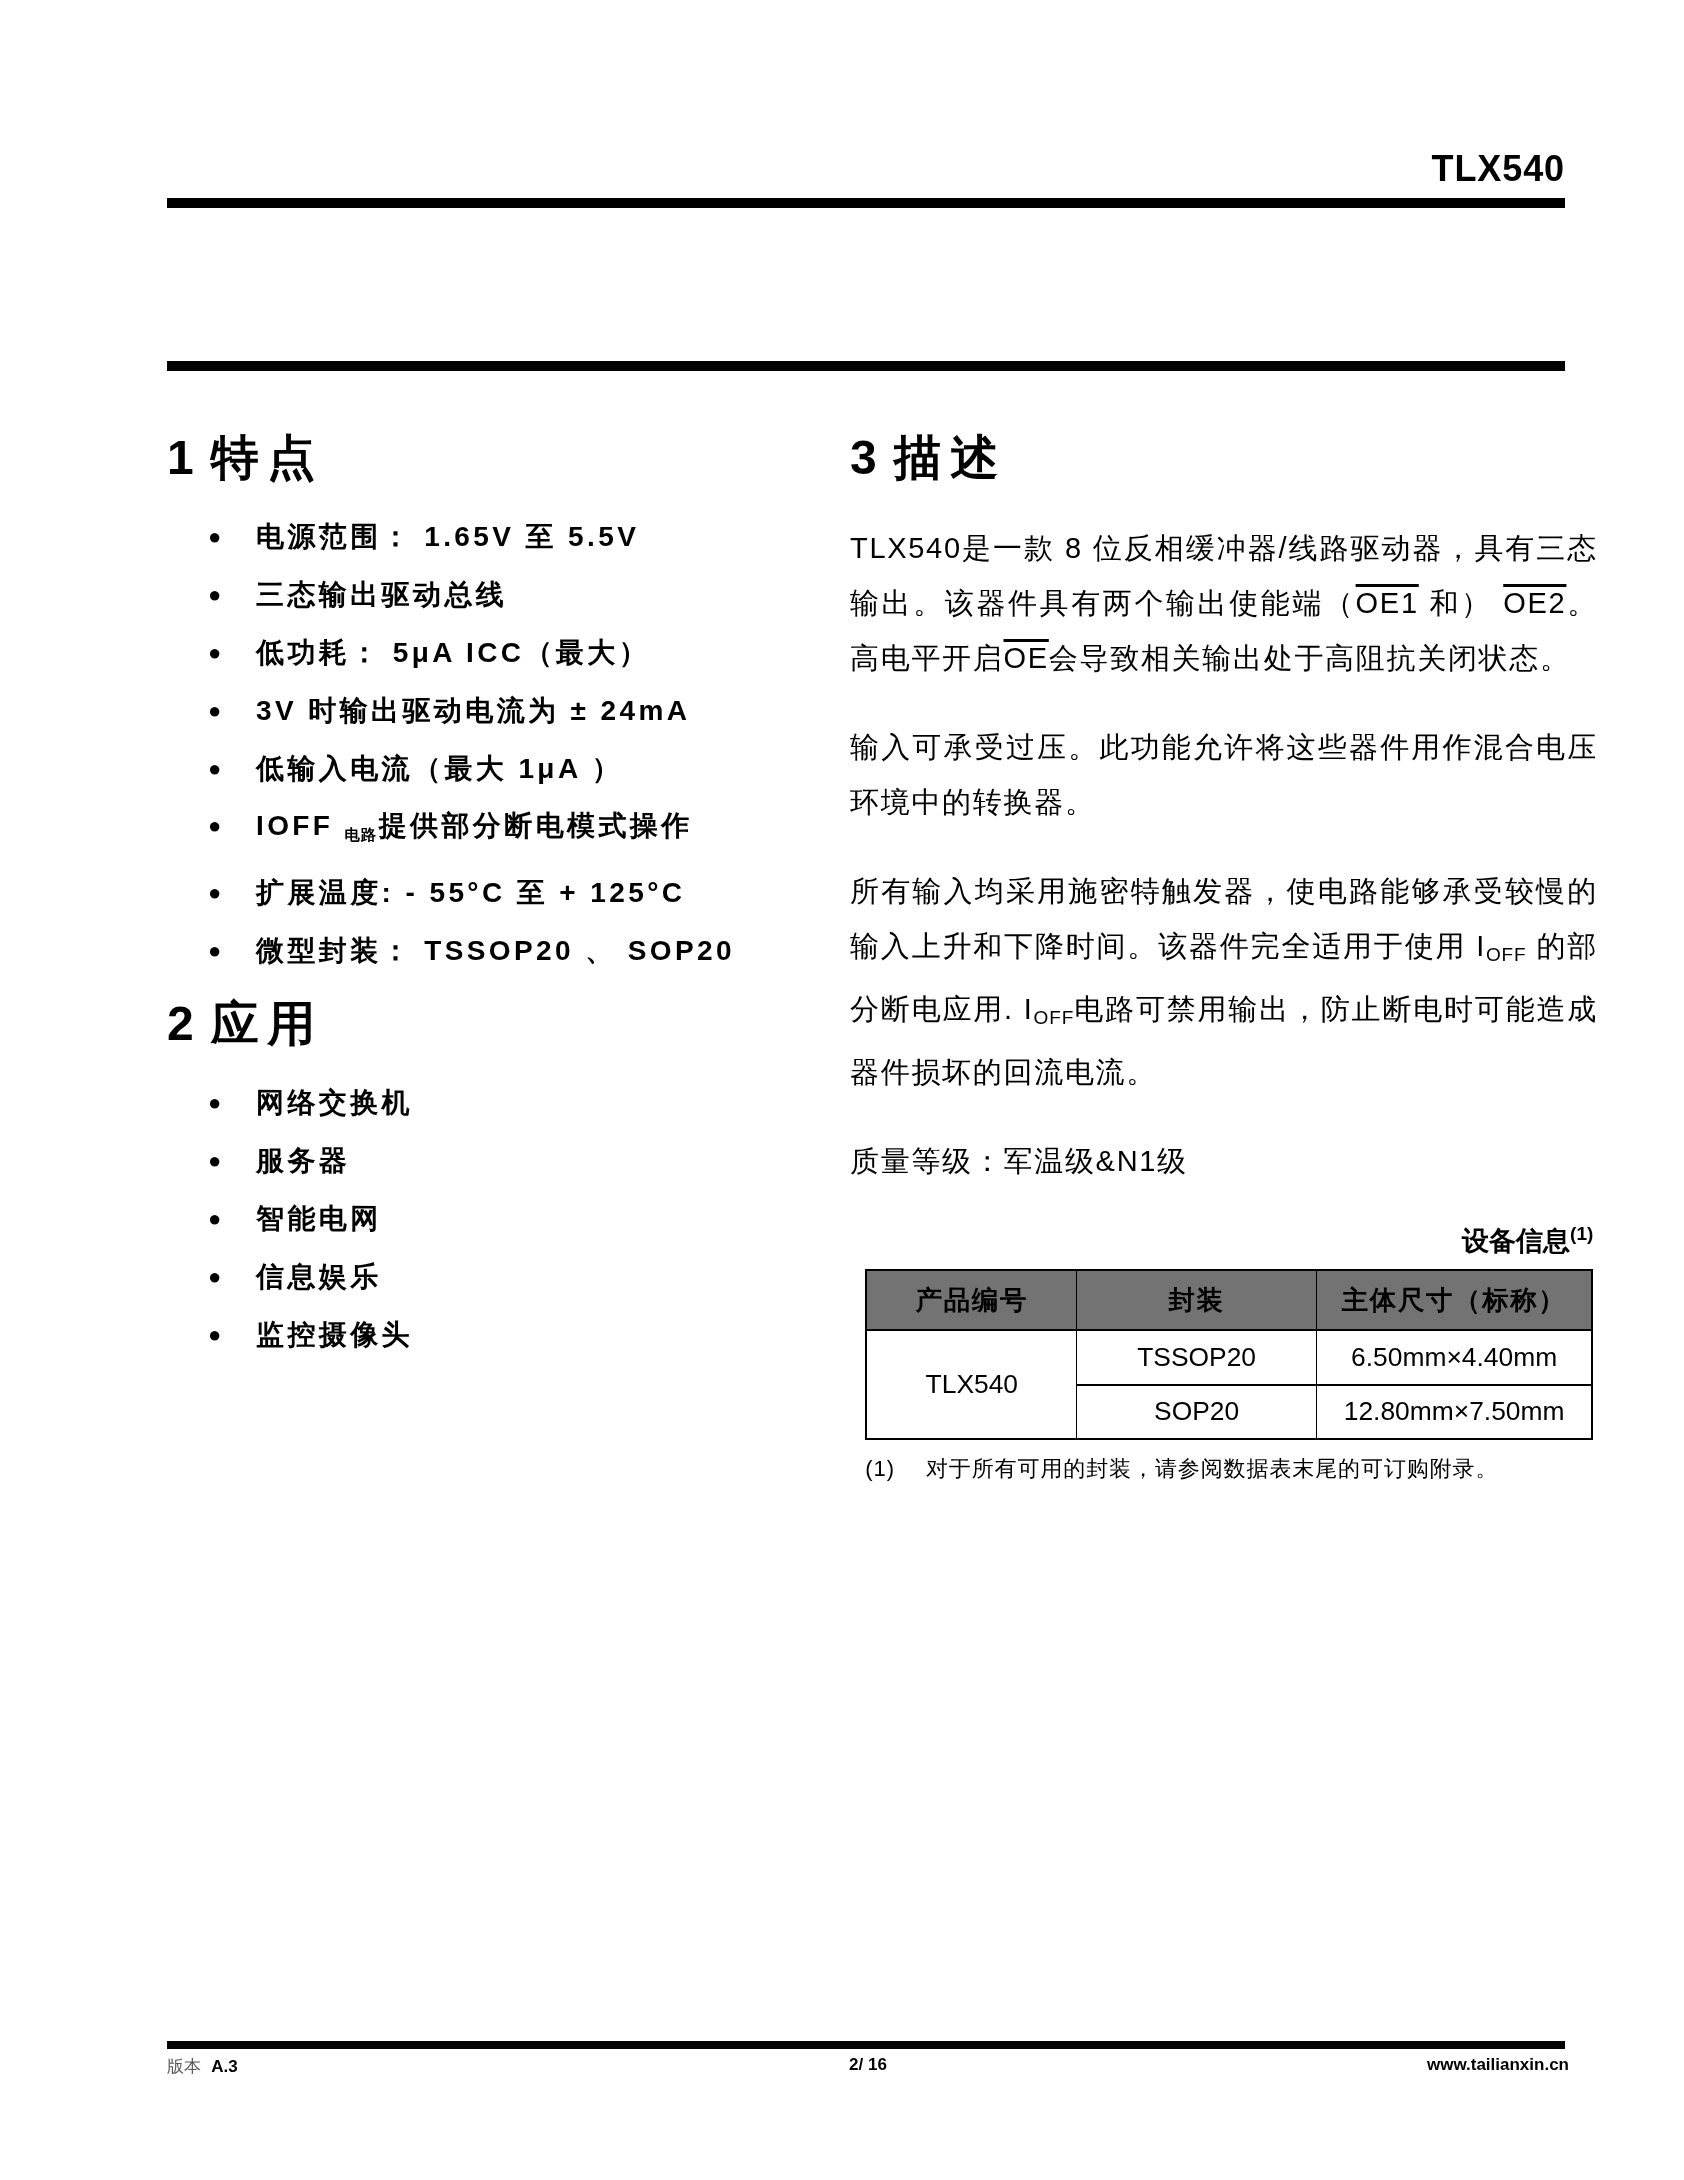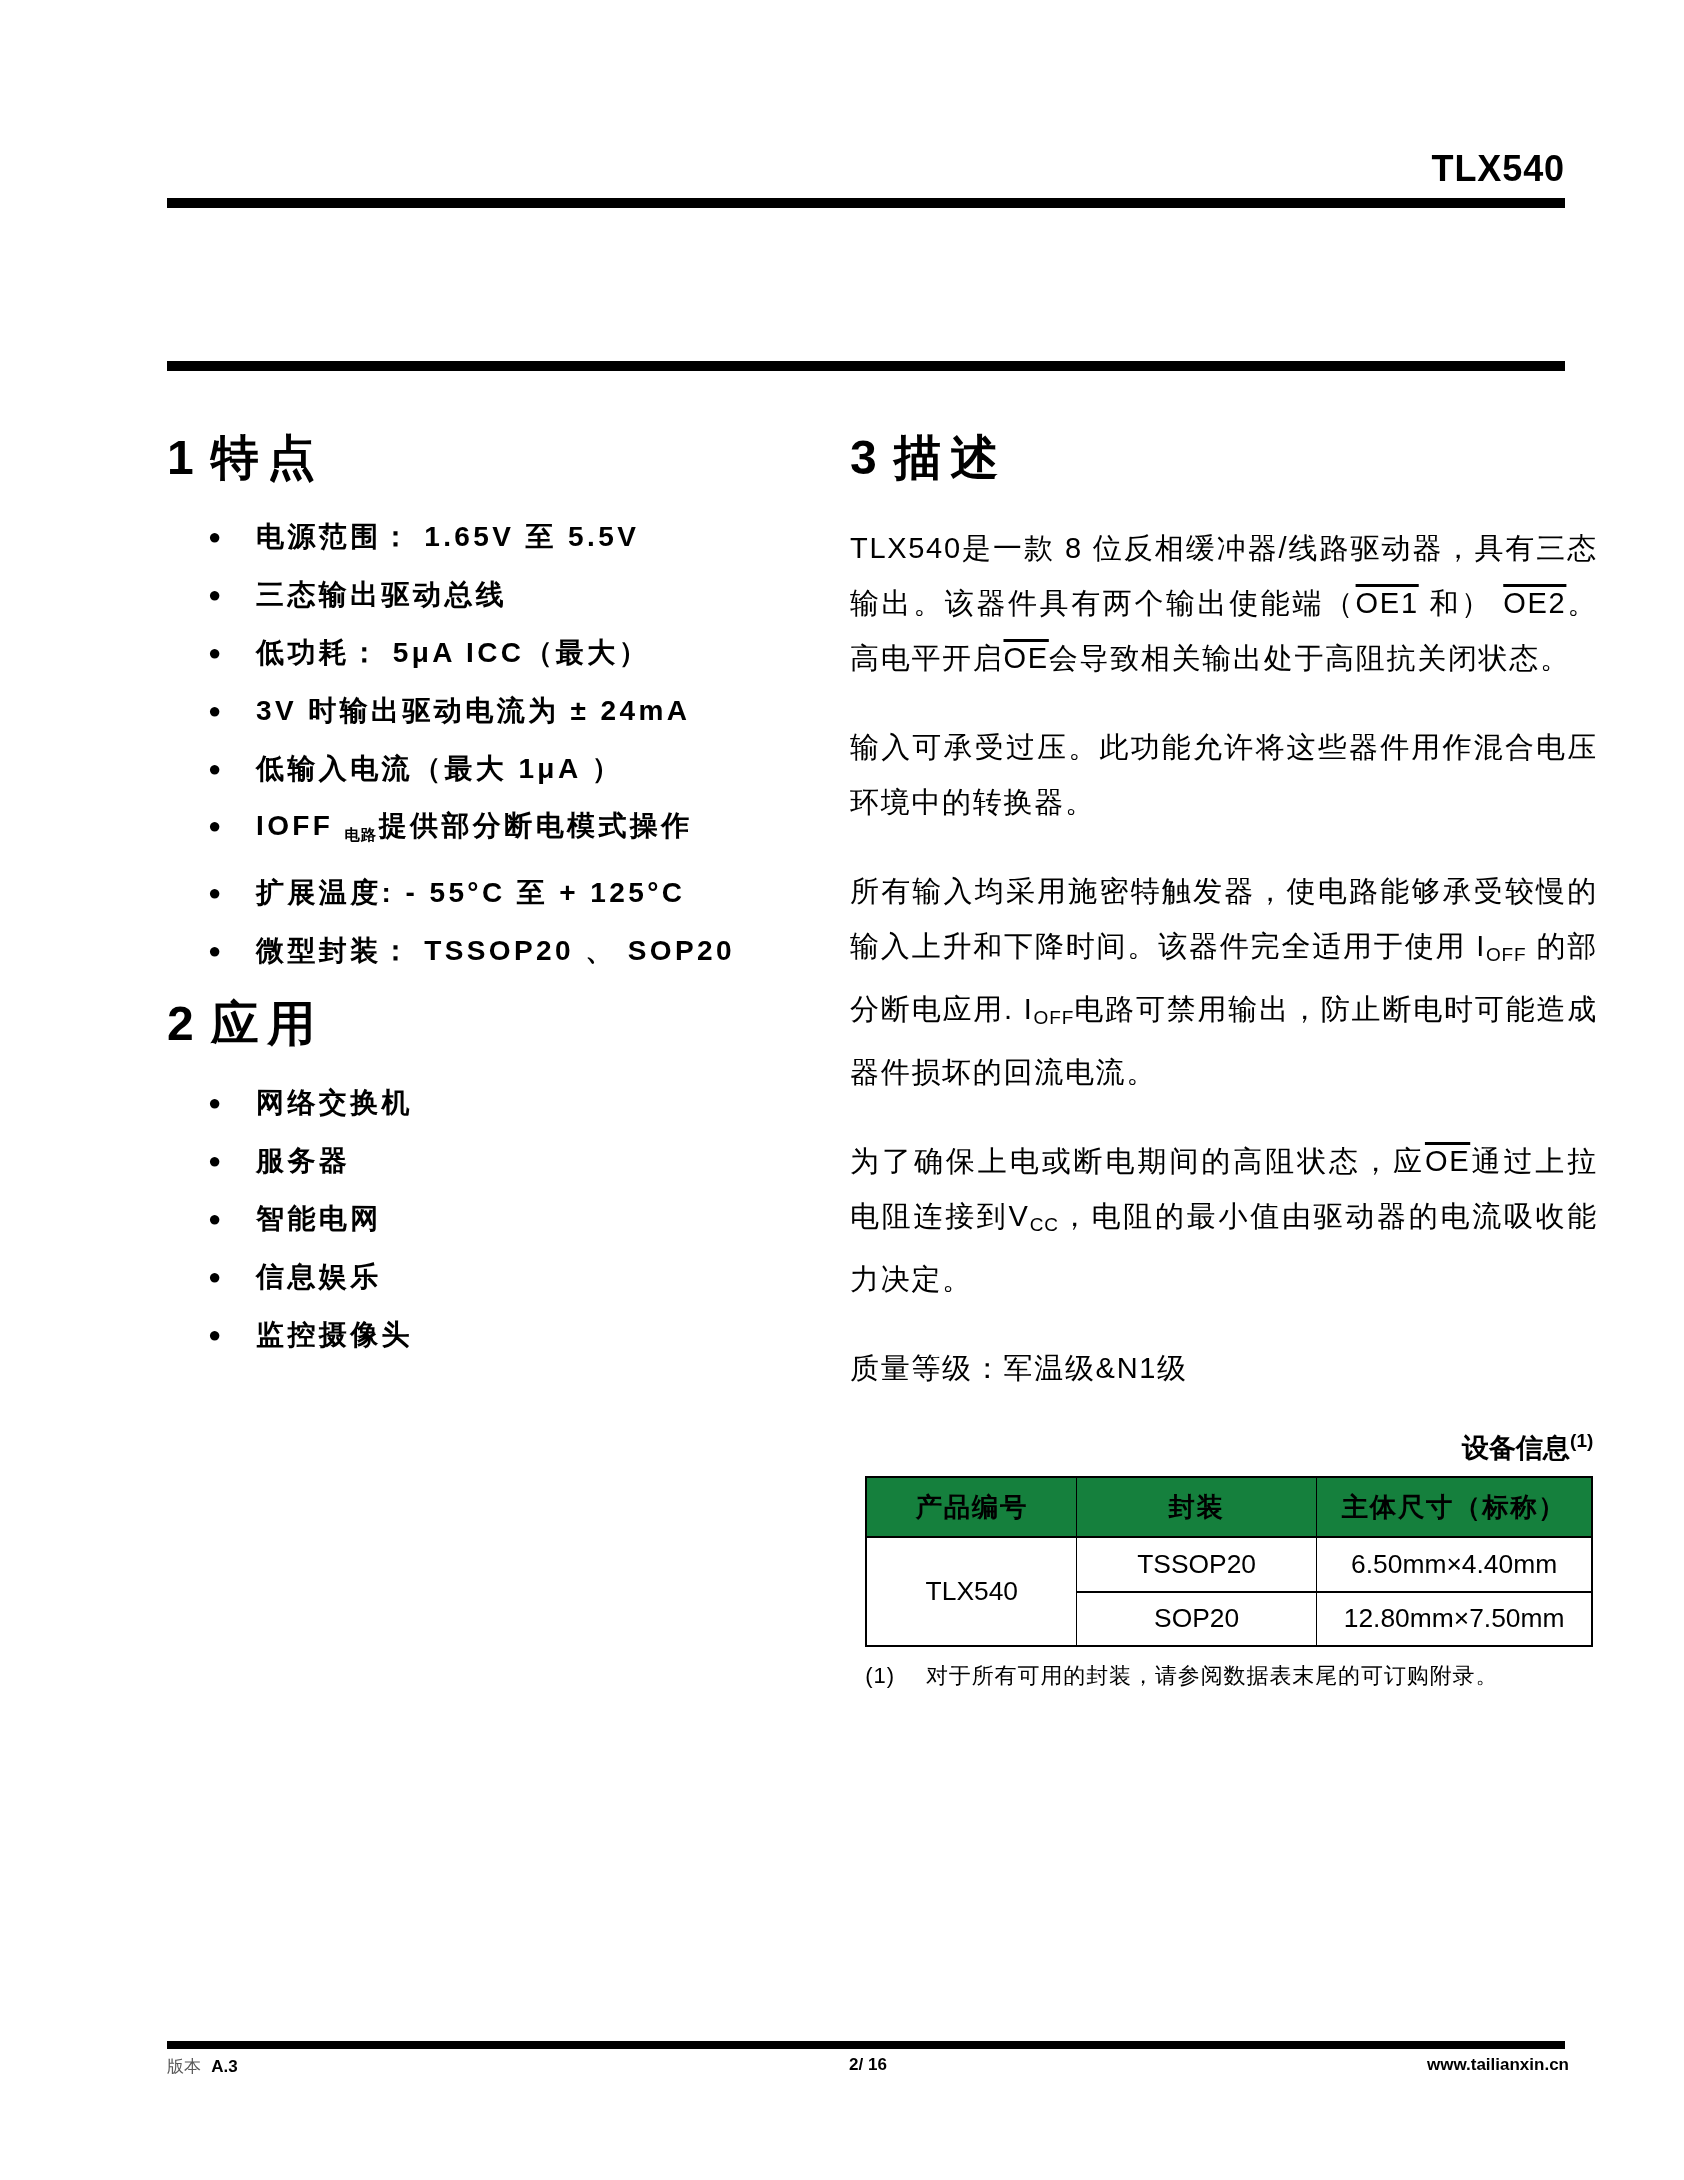--- a/index.html
+++ b/index.html
@@ -51,21 +51,21 @@
   }
   
   .device-info { margin-top:3.4px; }
   .tbl-title { width:728px; margin:0 0 10.2px 15.3px; text-align:right; font-size:27px; font-weight:bold; }
   .tbl-title sup { font-size:19px; }
   table.dev { border-collapse:collapse; width:728px; margin-left:15.3px; border:2.6px solid #000; }
   table.dev th, table.dev td {
     border:1.7px solid #000; text-align:center; vertical-align:middle;
     font-size:26.4px; padding:6.8px 5.1px;
   }
-  table.dev thead th { background:#15803d; font-weight:bold; height:44px; border-bottom:2.6px solid #000; letter-spacing:1.7px;margin-left:27px; }
+  table.dev thead th { background:#737373; font-weight:bold; height:44px; border-bottom:2.6px solid #000; letter-spacing:1.7px;margin-left:27px; }
   table.dev tbody td { height:39px; }
   table.dev tbody tr:first-child td.sep { border-bottom:2.6px solid #000; }
   table.dev col.c1 { width:29%; } table.dev col.c2 { width:33%; } table.dev col.c3 { width:38%; }
   .footnote { margin:13.6px 0 0 15.3px; font-size:22px; letter-spacing:0.9px; }
   .footnote .fn-num { margin-right:31px; }
   
   #footer-rule { top:2041px; height:7.7px; }
   .footer { position:absolute; top:2055px; left:167px; right:116px; font-size:17px; height:34px; }
   .footer .ver { position:absolute; left:0; top:0; }
   .ver-label { color:#595959; margin-right:10.2px; }
@@ -149,21 +149,20 @@
   </div>
 
   <div class="col-right">
     <h2 class="section">
       <span class="num">3</span><span class="txt">描述</span>
     </h2>
     <div class="desc-paragraphs" id="desc-paragraphs">
         <p><span>TLX540是一款 8 位反相缓冲器/线路驱动器，具有三态输出。该器件具有两个输出使能端（</span><span class="ov">OE1</span><span> 和） </span><span class="ov">OE2</span><span>。高电平开启</span><span class="ov">OE</span><span>会导致相关输出处于高阻抗关闭状态。</span></p>
         <p><span>输入可承受过压。此功能允许将这些器件用作混合电压环境中的转换器。</span></p>
         <p><span>所有输入均采用施密特触发器，使电路能够承受较慢的输入上升和下降时间。该器件完全适用于使用 I</span><span class="sub">OFF</span><span> 的部分断电应用. I</span><span class="sub">OFF</span><span>电路可禁用输出，防止断电时可能造成器件损坏的回流电流。</span></p>
-        <p><span>为了确保上电或断电期间的高阻状态，应</span><span class="ov">OE</span><span>通过上拉电阻连接到V</span><span class="sub">CC</span><span>，电阻的最小值由驱动器的电流吸收能力决定。</span></p>
         <p><span>质量等级：军温级&amp;N1级</span></p>
       </div>
 
     <div class="device-info">
       <div class="tbl-title">
         <span>设备信息</span><sup>(1)</sup>
       </div>
       <table class="dev">
         <colgroup>
             <col class="c1">

